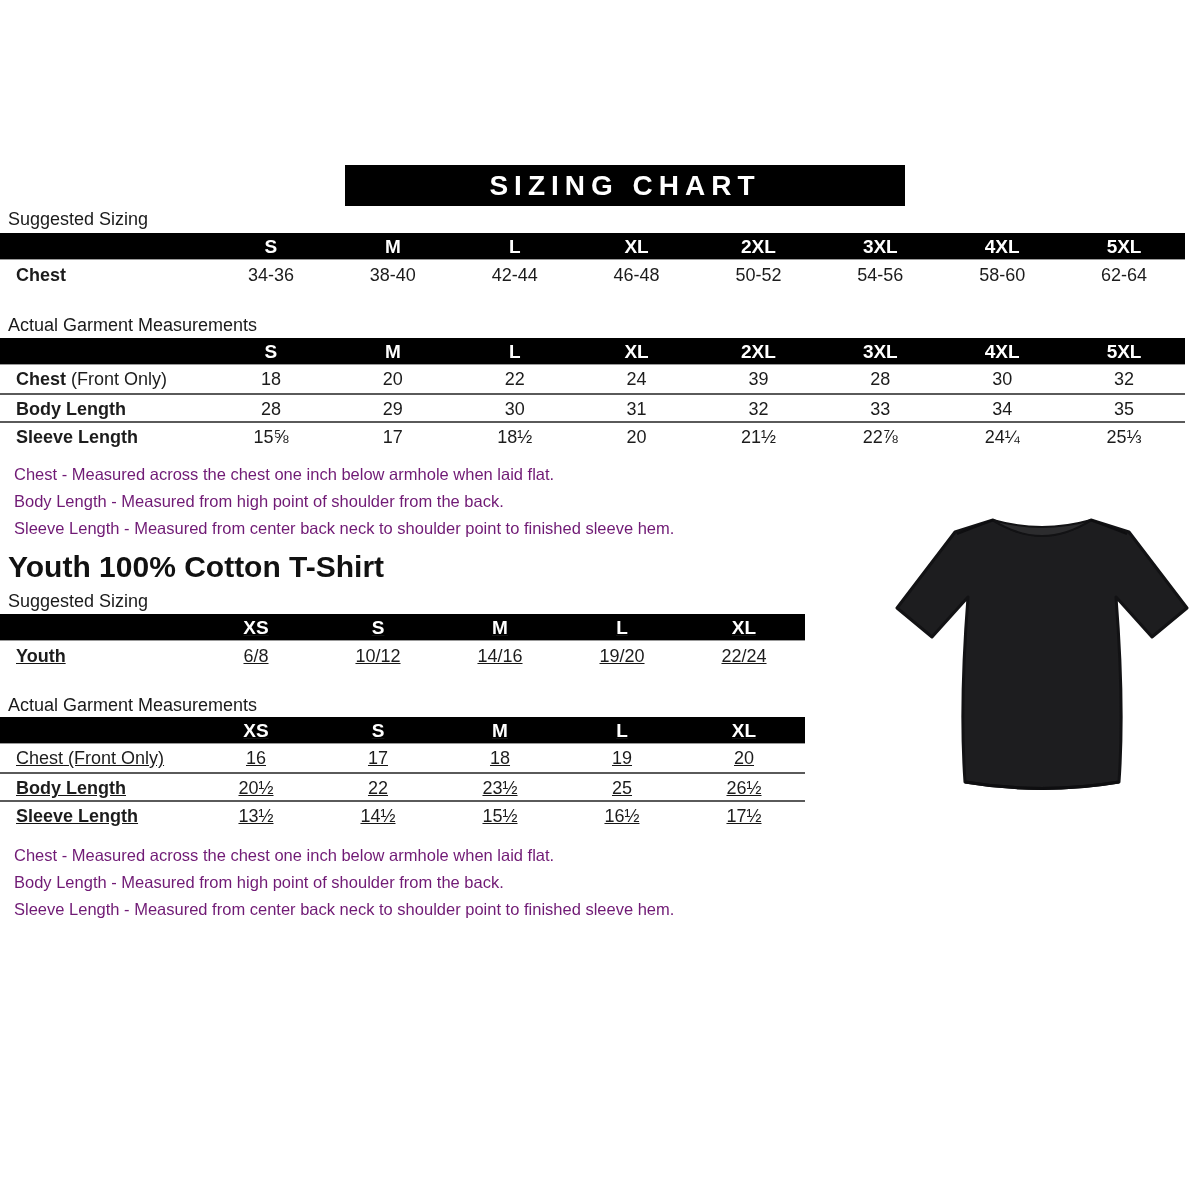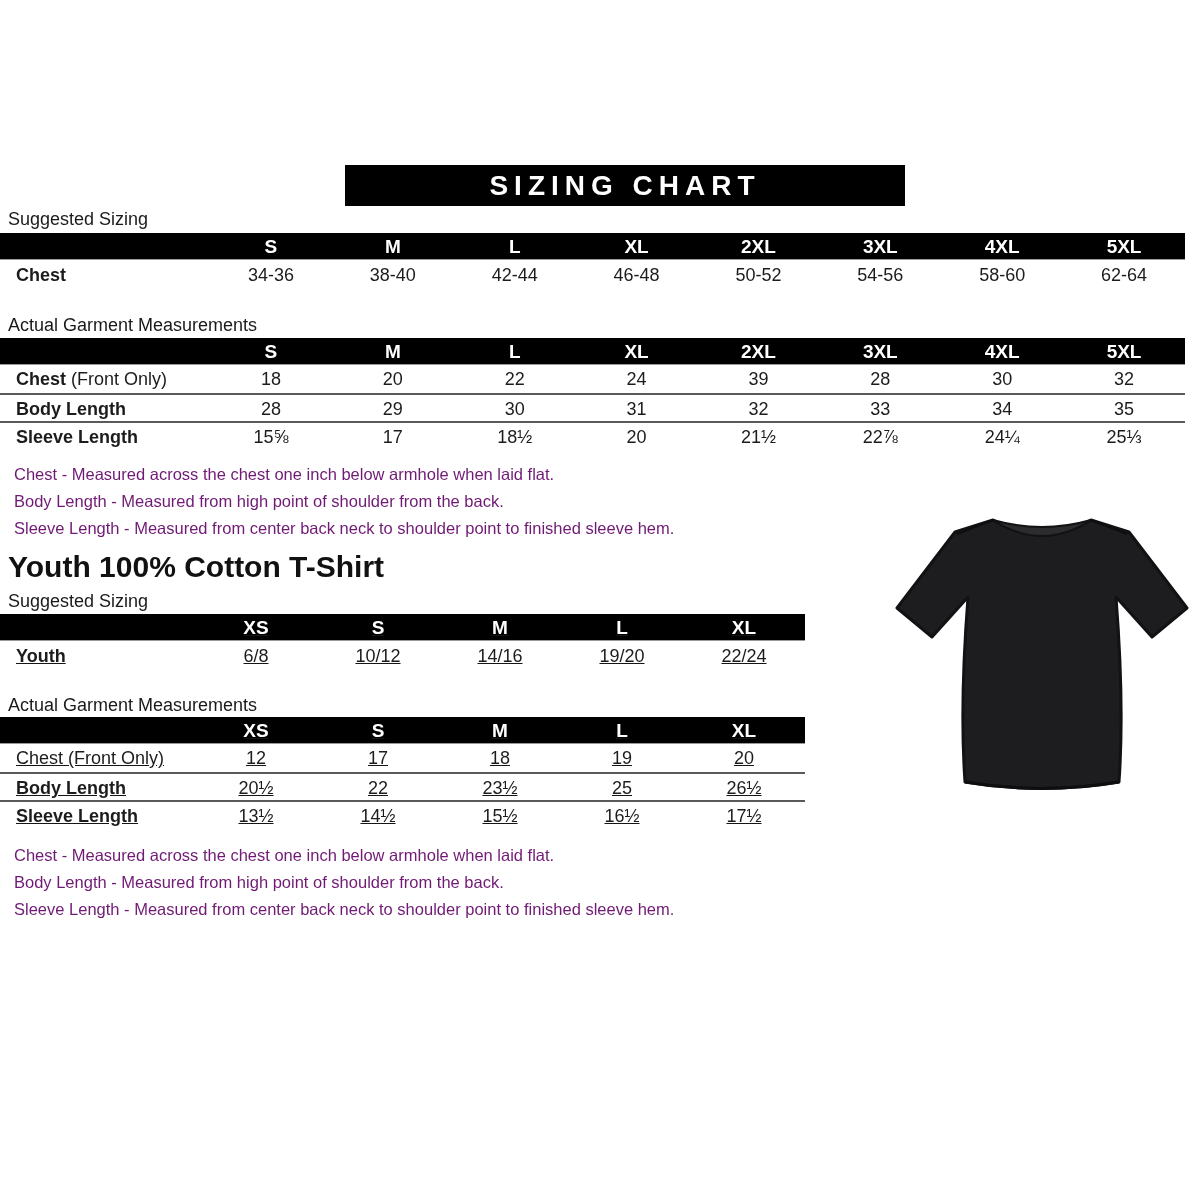--- a/index.html
+++ b/index.html
@@ -145,21 +145,21 @@
     <div class="hdr">
       <div class="lbl"></div>
       <div class="cell">XS</div>
       <div class="cell">S</div>
       <div class="cell">M</div>
       <div class="cell">L</div>
       <div class="cell">XL</div>
     </div>
     <div class="row" style="height:28px;line-height:28px">
       <div class="lbl"><span>Chest</span><span> (Front Only)</span></div>
-      <div class="cell">12</div>
+      <div class="cell">16</div>
       <div class="cell">17</div>
       <div class="cell">18</div>
       <div class="cell">19</div>
       <div class="cell">20</div>
     </div>
     <div class="row sep" style="height:28px;line-height:28px">
       <div class="lbl"><span class="strong">Body Length</span><span></span></div>
       <div class="cell">20½</div>
       <div class="cell">22</div>
       <div class="cell">23½</div>

